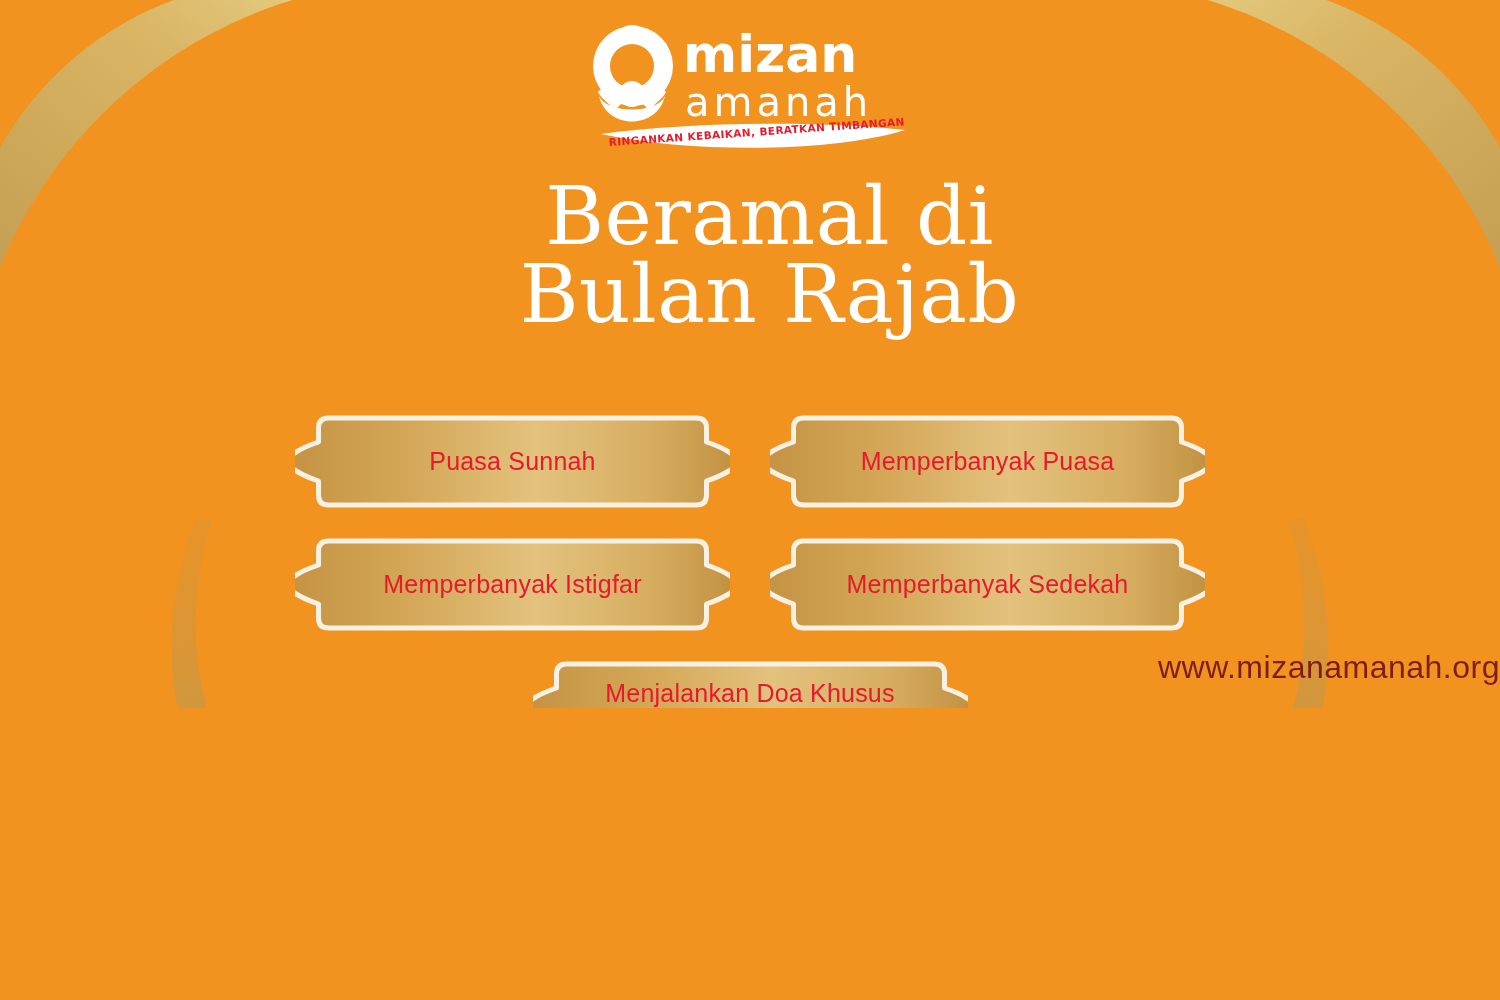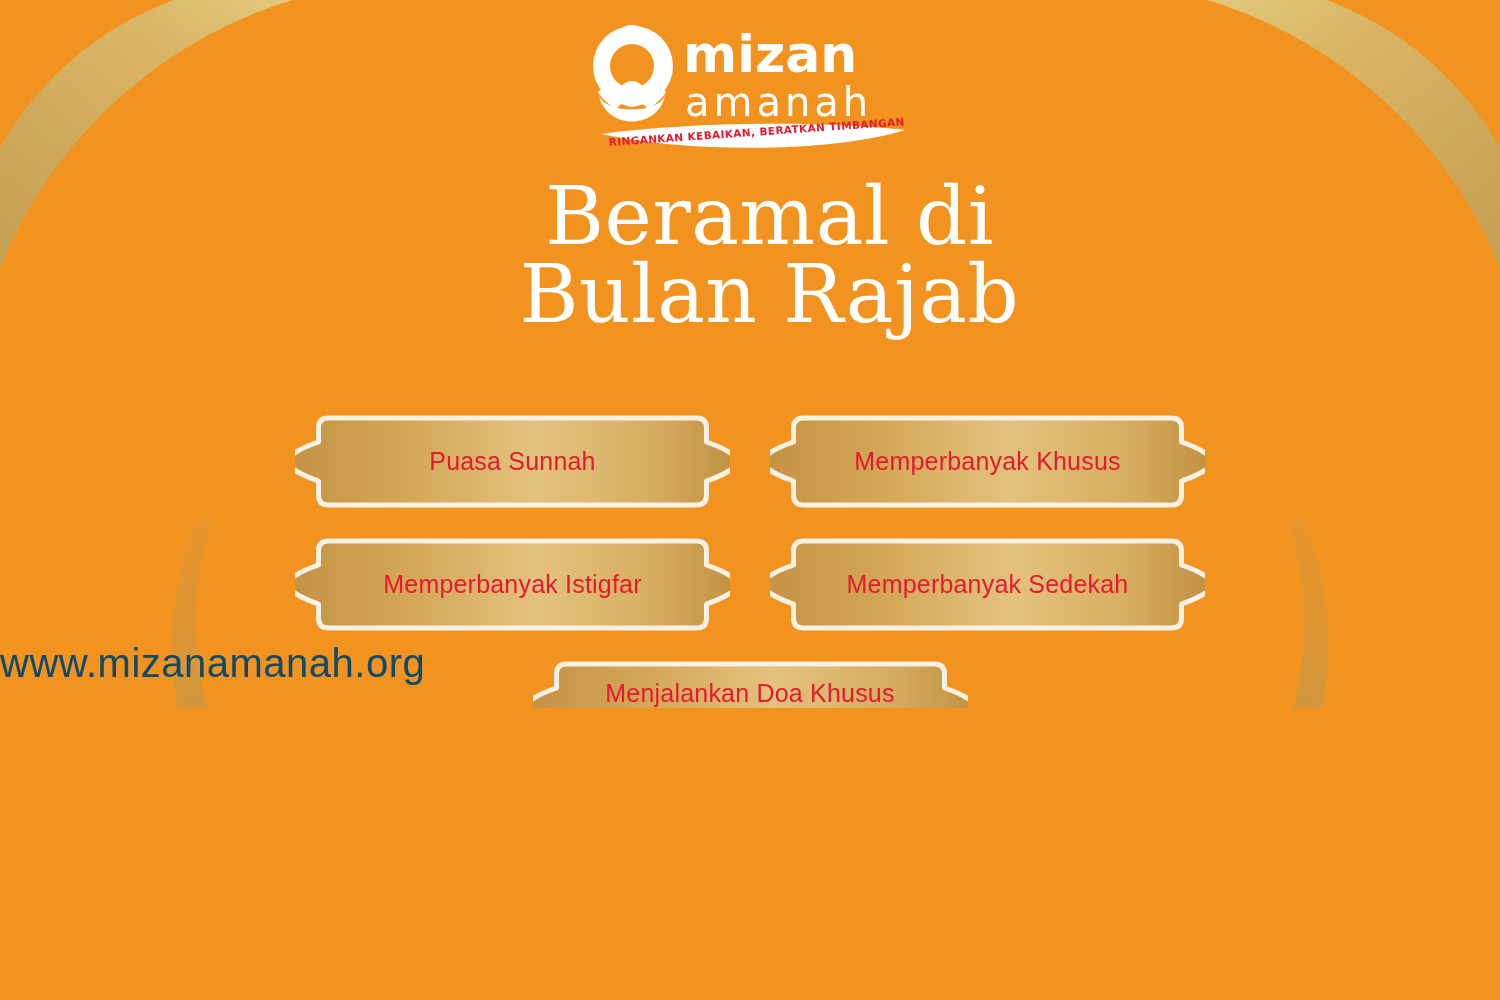--- a/index.html
+++ b/index.html
@@ -106,23 +106,23 @@
     padding: 0 46px;
     white-space: pre-line;
   }
 
   
   .footer-url {
     position: absolute;
     left: 0;
     right: 0;
     bottom: 22px;
-    text-align: left;
-    color: #0c4a6e;
-    font-size: 40px;
+    text-align: right;
+    color: #7f1d1d;
+    font-size: 32px;
     letter-spacing: 0.5px;
     font-family: "Liberation Sans", sans-serif;
   }
 </style>
 </head>
 <body>
 
 <div id="poster">
 
   <svg class="bg-layer" viewBox="0 0 1500 1000" preserveAspectRatio="none" aria-hidden="true">
@@ -199,21 +199,21 @@
             </linearGradient>
           </defs>
           <path d="M 46 4 L 414 4 Q 424 4 424 14 L 424 28 Q 448 36 458 47.5 Q 448 59 424 67 L 424 81 Q 424 91 414 91 L 46 91 Q 36 91 36 81 L 36 67 Q 12 59 2 47.5 Q 12 36 36 28 L 36 14 Q 36 4 46 4 Z" transform="translate(-12.5,0) scale(1.0)" fill="url(#cg1)" stroke="#F7F1E4" stroke-width="5" stroke-linejoin="round"></path>
         </svg>
         <div class="card-label">Puasa Sunnah</div>
       </div>
       <div class="card">
         <svg class="card-shape" viewBox="0 0 435 95" preserveAspectRatio="none" aria-hidden="true">
           <path d="M 33.5 4 L 401.5 4 Q 411.5 4 411.5 14 L 411.5 28 Q 435.5 36 445.5 47.5 Q 435.5 59 411.5 67 L 411.5 81 Q 411.5 91 401.5 91 L 33.5 91 Q 23.5 91 23.5 81 L 23.5 67 Q -0.5 59 -10.5 47.5 Q -0.5 36 23.5 28 L 23.5 14 Q 23.5 4 33.5 4 Z" fill="url(#cg1)" stroke="#F7F1E4" stroke-width="5" stroke-linejoin="round"></path>
         </svg>
-        <div class="card-label">Memperbanyak Khusus</div>
+        <div class="card-label">Memperbanyak Puasa</div>
       </div>
     </div>
 
     <div class="card-row">
       <div class="card">
         <svg class="card-shape" viewBox="0 0 435 95" preserveAspectRatio="none" aria-hidden="true">
           <path d="M 33.5 4 L 401.5 4 Q 411.5 4 411.5 14 L 411.5 28 Q 435.5 36 445.5 47.5 Q 435.5 59 411.5 67 L 411.5 81 Q 411.5 91 401.5 91 L 33.5 91 Q 23.5 91 23.5 81 L 23.5 67 Q -0.5 59 -10.5 47.5 Q -0.5 36 23.5 28 L 23.5 14 Q 23.5 4 33.5 4 Z" fill="url(#cg1)" stroke="#F7F1E4" stroke-width="5" stroke-linejoin="round"></path>
         </svg>
         <div class="card-label">Memperbanyak Istigfar</div>
       </div>

